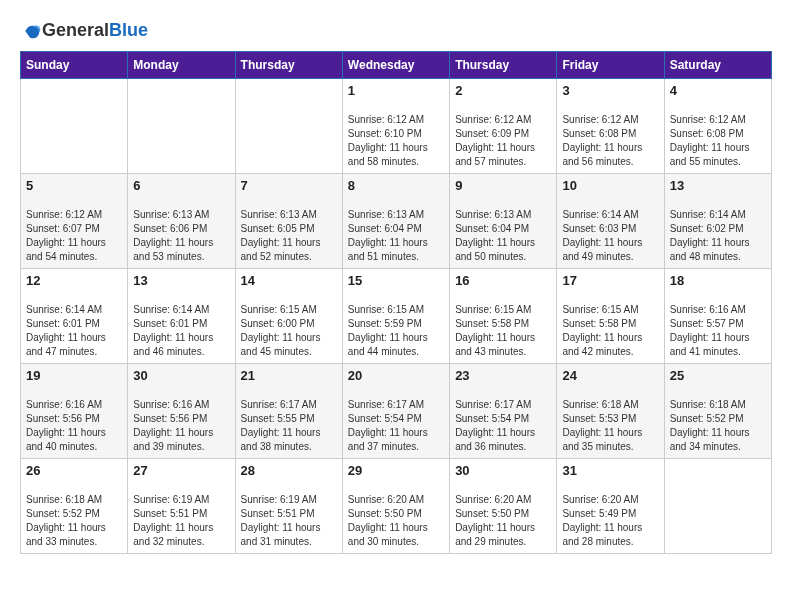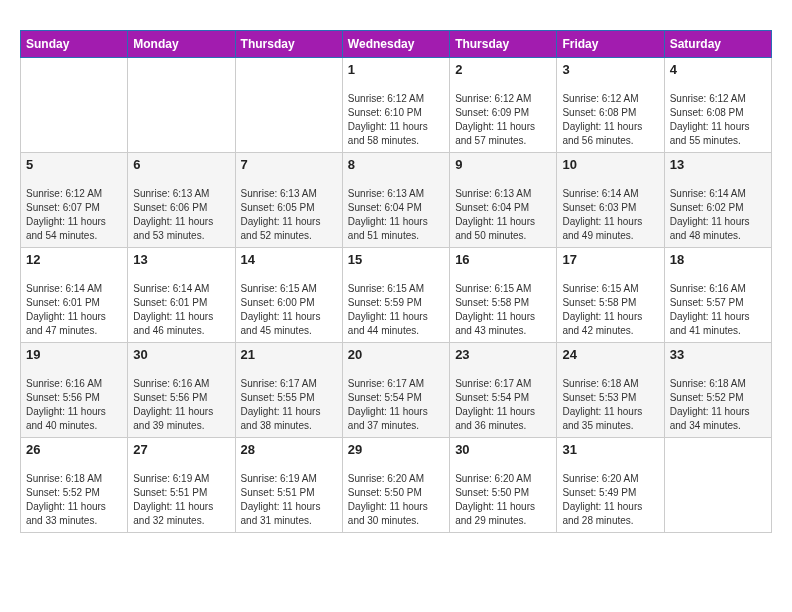--- a/index.html
+++ b/index.html
@@ -36,21 +36,21 @@
     .location-title {
       font-size: 16px;
       color: #444;
     }
     .calendar {
       width: 100%;
       border-collapse: collapse;
       font-size: 11px;
     }
     .calendar thead tr th {
-      background-color: #a21caf;
+      background-color: #4c1d95;
       color: #fff;
       text-align: left;
       padding: 6px 5px;
       font-size: 12px;
       font-weight: bold;
       border: 1px solid #2a6db5;
     }
     .calendar tbody tr td {
       border: 1px solid #ccc;
       vertical-align: top;
@@ -78,20 +78,29 @@
       background-color: #f5f5f5;
     }
     tr:nth-child(odd) td {
       background-color: #fff;
     }
   </style>
 </head>
 <body>
 
 <div class="header-area">
+  <div class="logo">
+    <svg class="logo-icon" viewBox="0 0 30 30" xmlns="http://www.w3.org/2000/svg">
+      <path d="M5 15 Q10 5 20 8 Q28 11 25 20 Q22 28 12 25 Z" fill="#1a6bbf"></path>
+      <path d="M18 8 Q28 6 26 16" fill="none" stroke="#4499ee" stroke-width="2"></path>
+    </svg>
+    <div>
+      <span style="font-size:18px;font-weight:bold;color:#333;">General</span><span style="font-size:18px;font-weight:bold;color:#1a6bbf;">Blue</span>
+    </div>
+  </div>
 </div>
 
 <table class="calendar">
   <thead>
     <tr>
     <th>Sunday</th>
         <th>Monday</th>
         <th>Thursday</th>
         <th>Wednesday</th>
         <th>Thursday</th>
@@ -272,21 +281,21 @@
 and 36 minutes.</div>
         </td>
         <td>
           <div class="day-number">24</div>
           <div class="day-info" style="white-space: pre-line;">Sunrise: 6:18 AM
 Sunset: 5:53 PM
 Daylight: 11 hours
 and 35 minutes.</div>
         </td>
         <td>
-          <div class="day-number">33</div>
+          <div class="day-number">25</div>
           <div class="day-info" style="white-space: pre-line;">Sunrise: 6:18 AM
 Sunset: 5:52 PM
 Daylight: 11 hours
 and 34 minutes.</div>
         </td>
       </tr>
       <tr>
         <td>
           <div class="day-number">26</div>
           <div class="day-info" style="white-space: pre-line;">Sunrise: 6:18 AM

